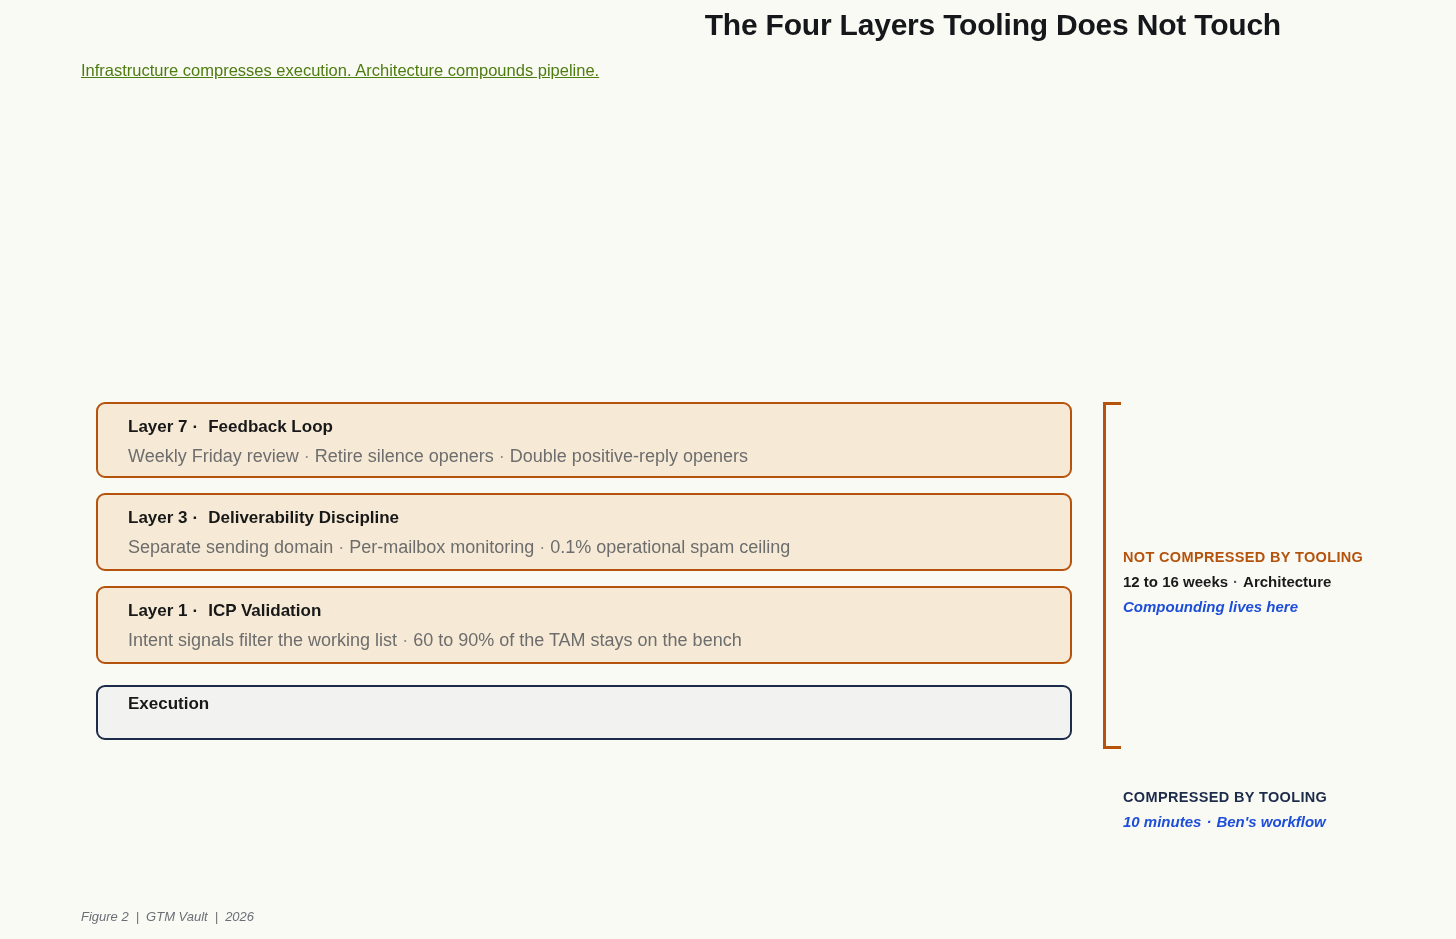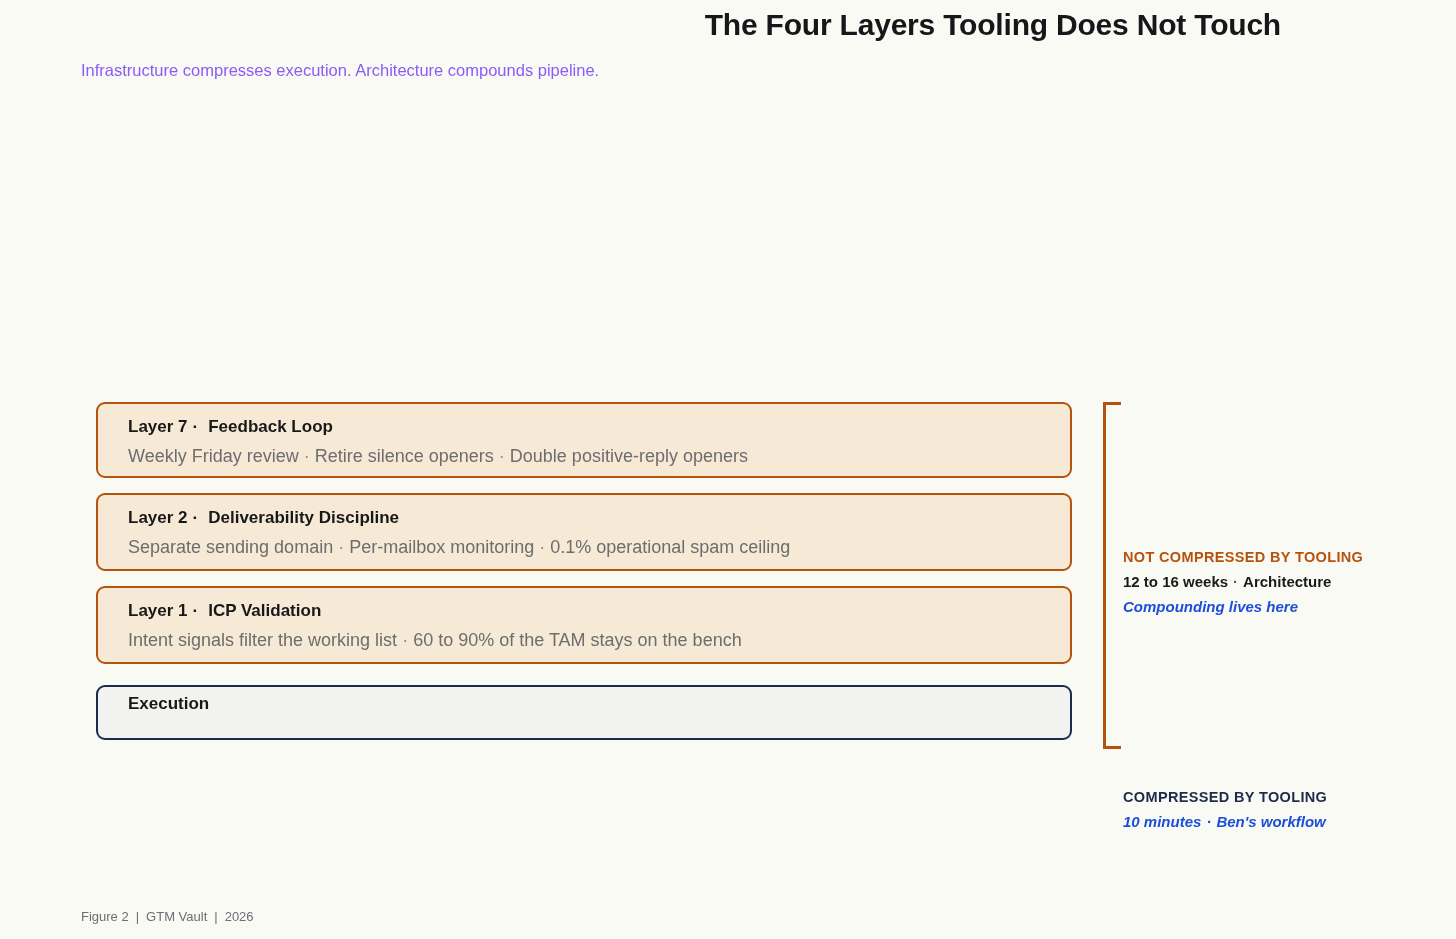--- a/index.html
+++ b/index.html
@@ -34,24 +34,25 @@
     font-size: 30px;
     font-weight: bold;
     letter-spacing: -0.2px;
     color: #15171a;
     margin: 0;
     line-height: 1.28;
     text-align: right;
   }
   .fig-subtitle {
     font-size: 16.5px;
-    color: #8b5cf6;
+    color: #4d7c0f;
     margin: 0;
     padding-top: 16px;
     line-height: 1.3;
+    text-decoration: underline;
   }
 
   
   .stack {
     position: absolute;
     left: 96px;
     top: 402px;
     width: 976px;
   }
 
@@ -172,20 +173,21 @@
     font-weight: bold;
   }
   .anno-note .dot { padding: 0 5px; }
 
   
   .footer {
     position: absolute;
     left: 81px;
     top: 909px;
     font-size: 13px;
+    font-style: italic;
     color: #6a6f75;
     white-space: nowrap;
   }
   .footer .bar { padding: 0 7px; }
 </style>
 </head>
 <body>
 
 <div class="page">
 
@@ -200,21 +202,21 @@
       <div class="layer-title">
         <span>Layer 7</span><span class="sep">·</span><span class="name">Feedback Loop</span>
       </div>
       <div class="layer-detail">
         <span>Weekly Friday review</span><span class="dot">·</span><span>Retire silence openers</span><span class="dot">·</span><span>Double positive-reply openers</span>
       </div>
     </div>
 
     <div class="layer-box tall">
       <div class="layer-title">
-        <span>Layer 2</span><span class="sep">·</span><span class="name">Deliverability Discipline</span>
+        <span>Layer 3</span><span class="sep">·</span><span class="name">Deliverability Discipline</span>
       </div>
       <div class="layer-detail">
         <span>Separate sending domain</span><span class="dot">·</span><span>Per-mailbox monitoring</span><span class="dot">·</span><span>0.1% operational spam ceiling</span>
       </div>
     </div>
 
 
     <div class="layer-box tall">
       <div class="layer-title">
         <span>Layer 1</span><span class="sep">·</span><span class="name">ICP Validation</span>

